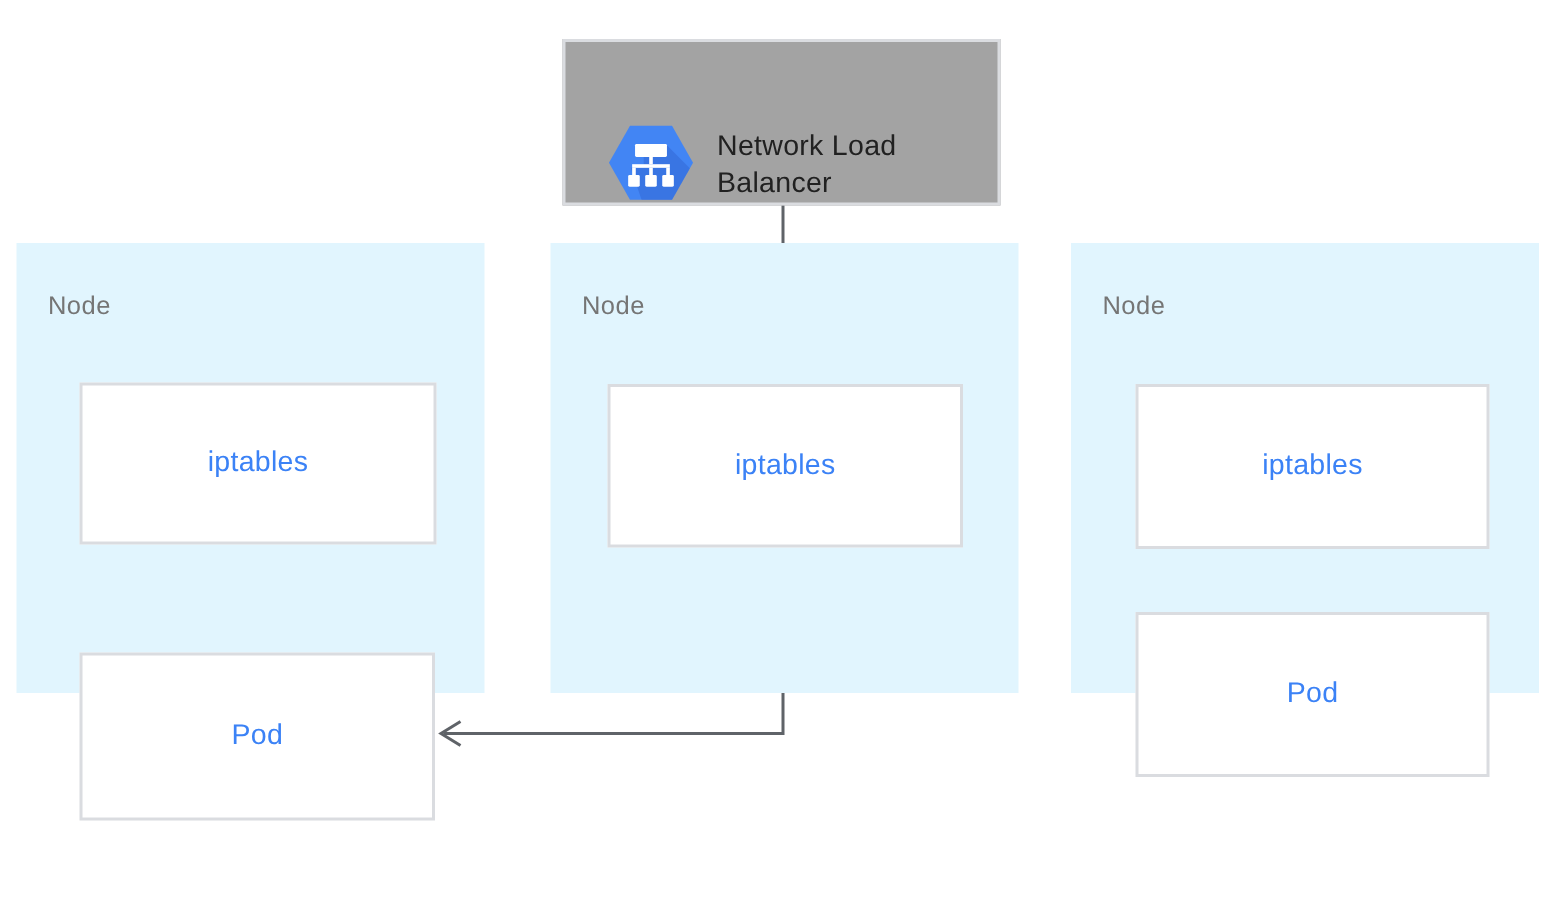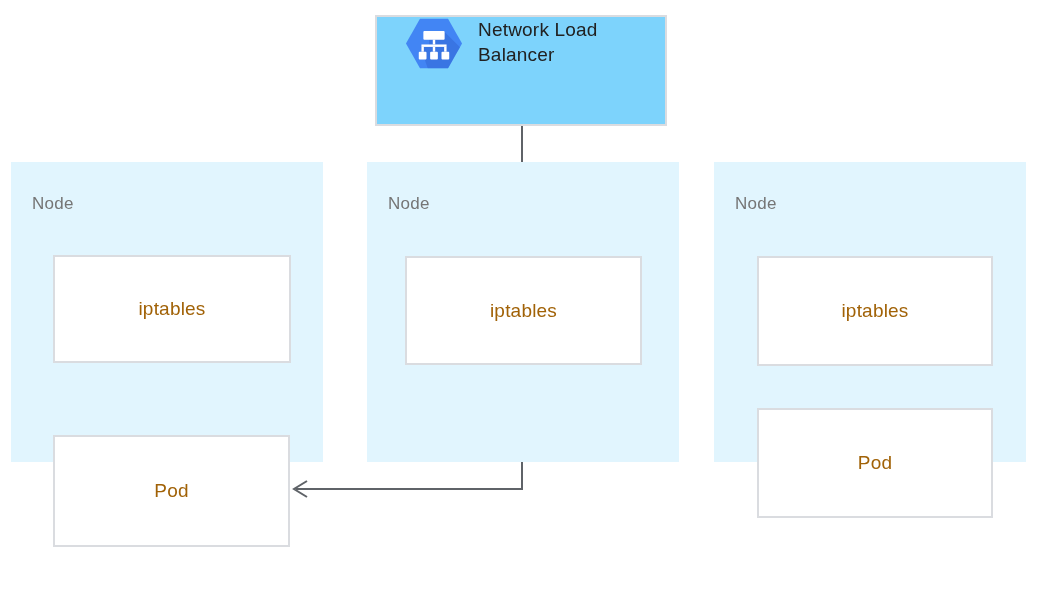--- a/index.html
+++ b/index.html
@@ -13,27 +13,27 @@
   }
   .arrow-layer {
     position: absolute;
     left: 0; top: 0;
     width: 1038px; height: 602px;
     pointer-events: none;
   }
   
   .lb-box {
     position: absolute;
-    left: 375px; top: 15px;
+    left: 375px; top: 26px;
     width: 292px; height: 111px;
-    background: #7dd3fc;
+    background: #a3a3a3;
     border: 2px solid #dadce0;
     box-sizing: border-box;
     display: flex;
-    align-items: flex-start;
+    align-items: flex-end;
     padding-left: 28px;
     gap: 15px;
   }
   .lb-icon { width: 58px; height: 53px; flex: 0 0 auto; display: block; }
   .lb-label {
     width: 140px;
     font-size: 19px;
     line-height: 25px;
     color: #212121;
     letter-spacing: 0.2px;
@@ -58,21 +58,21 @@
   
   .inner-box {
     position: absolute;
     background: #ffffff;
     border: 2px solid #dadce0;
     box-sizing: border-box;
     display: flex;
     align-items: center;
     justify-content: center;
     font-size: 19px;
-    color: #a16207;
+    color: #3b82f6;
     letter-spacing: 0.2px;
   }
   .b-n1-ipt { left: 42px; top: 93px;  width: 238px; height: 108px; }
   .b-n1-pod { left: 42px; top: 273px; width: 237px; height: 112px; }
   .b-n2-ipt { left: 38px; top: 94px;  width: 237px; height: 109px; }
   .b-n3-ipt { left: 43px; top: 94px;  width: 236px; height: 110px; }
   .b-n3-pod { left: 43px; top: 246px; width: 236px; height: 110px; }
 </style>
 </head>
 <body>

